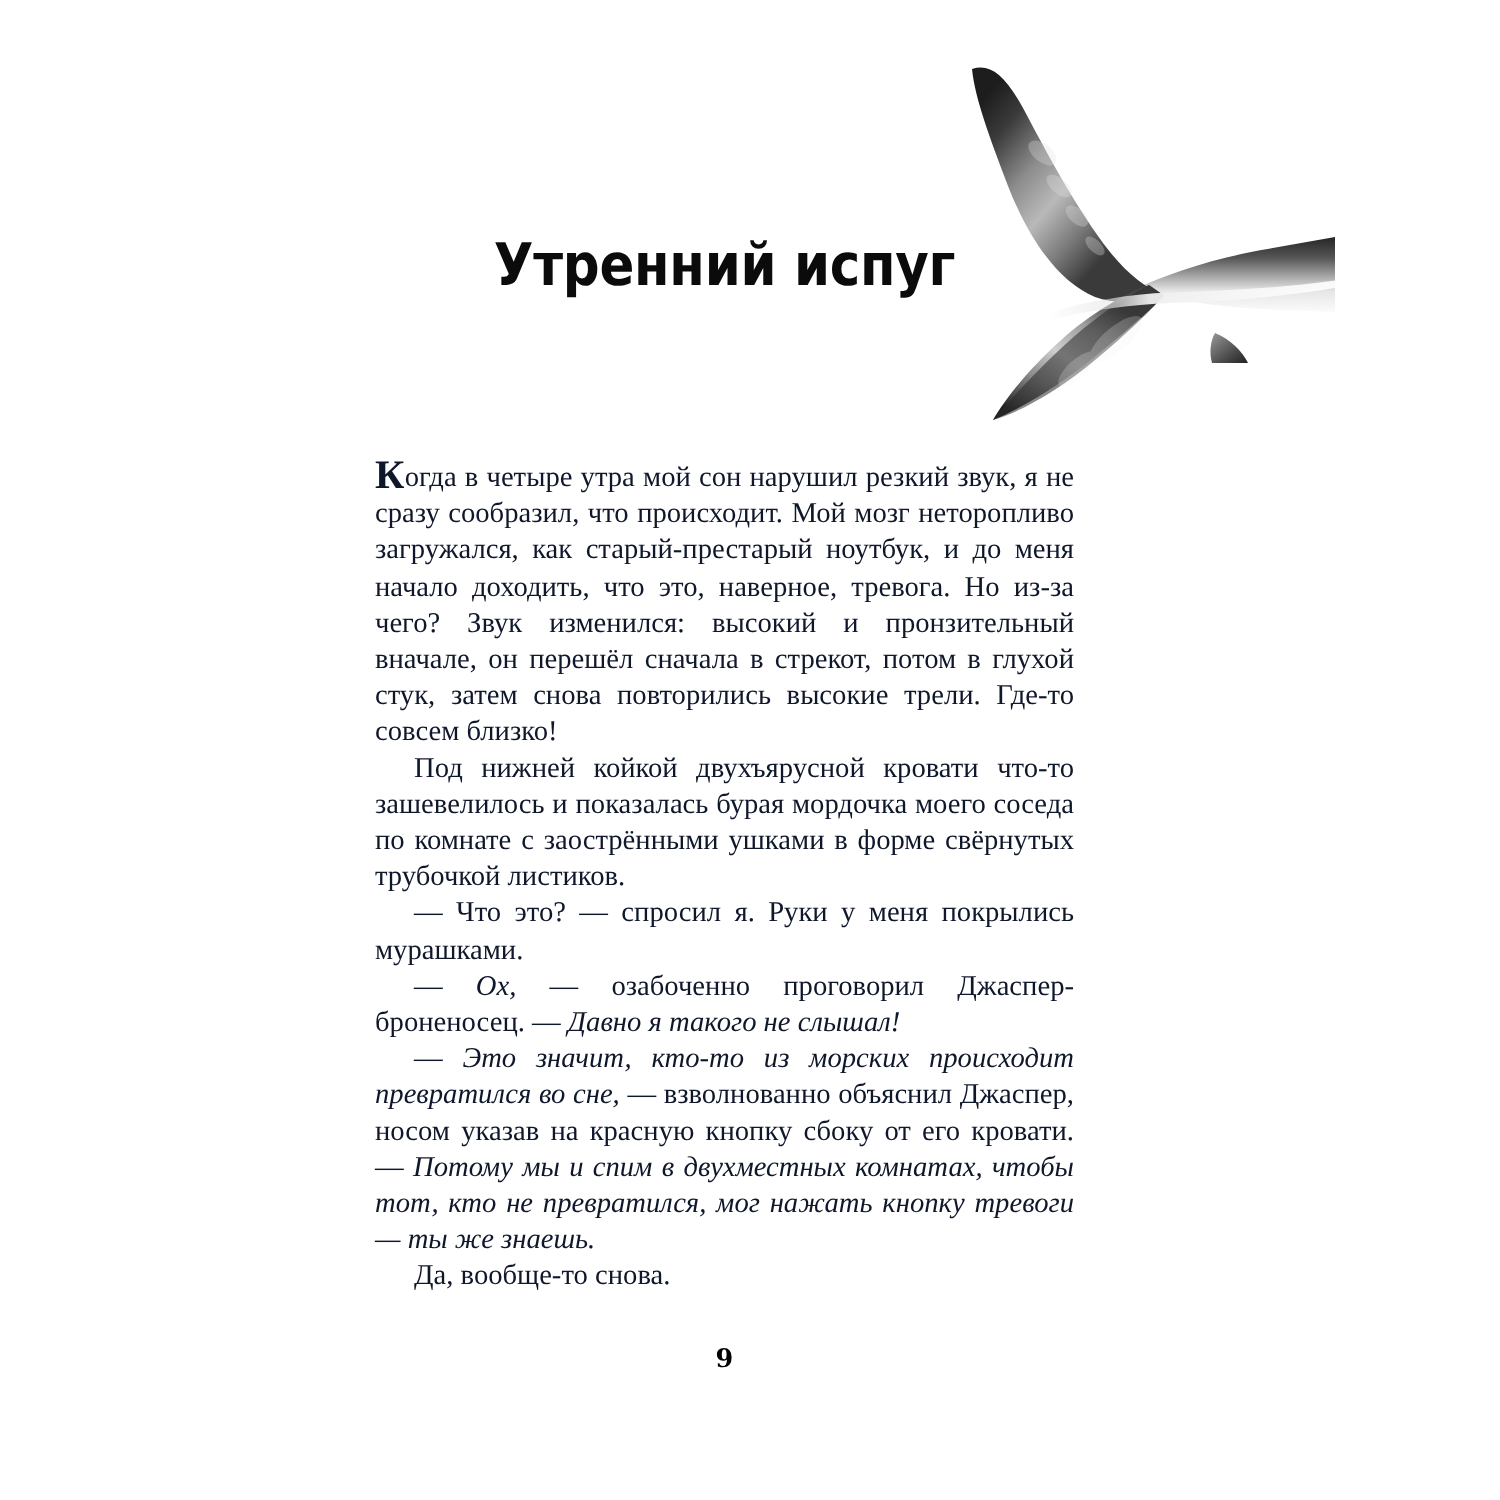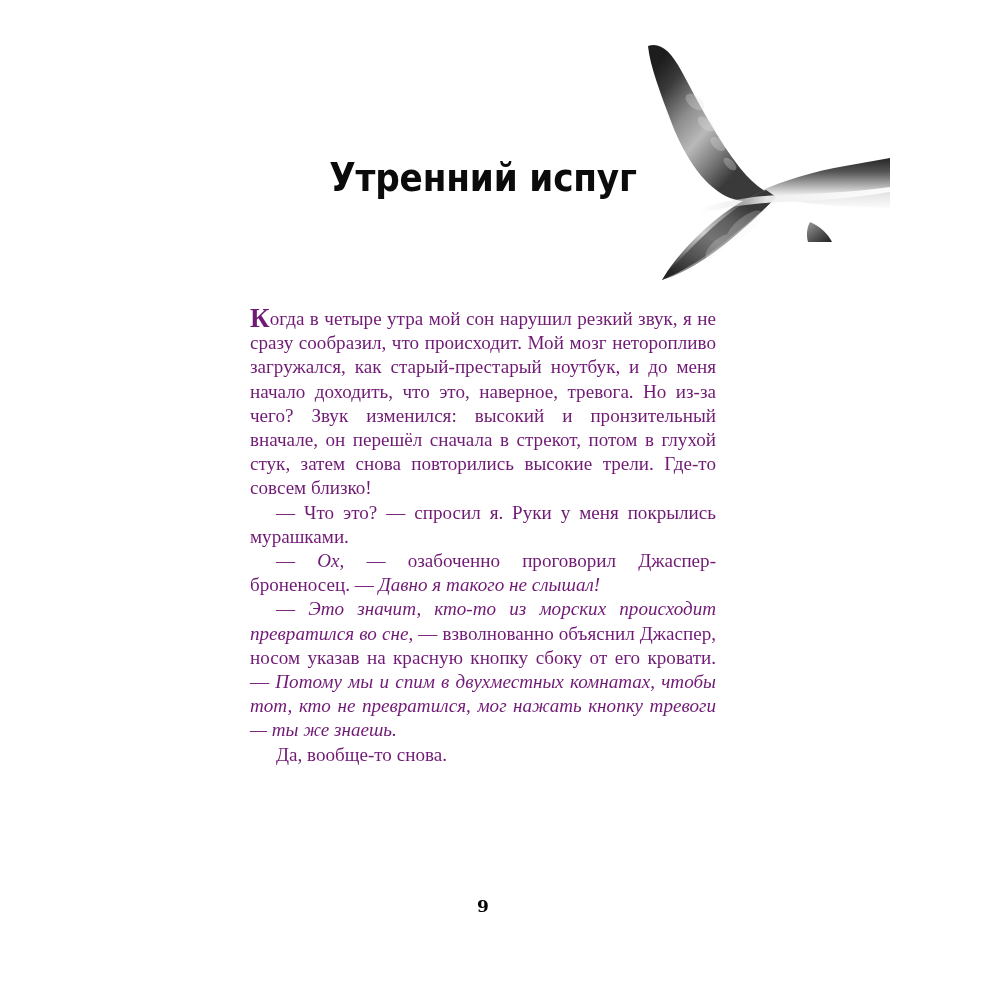--- a/index.html
+++ b/index.html
@@ -56,21 +56,21 @@
   
   .text-block {
     position: absolute;
     left: 250px;
     top: 307px;
     width: 466px;
     font-size: 19.1px;
     line-height: 24.2px;
     text-align: justify;
     text-justify: inter-word;
-    color: #701a75;
+    color: #0f172a;
     hyphens: none;
   }
   .para {
     margin: 0;
     text-indent: 26px;
   }
   .para.first { text-indent: 0; }
   .para em, .para .it {
     font-style: italic;
   }
@@ -169,20 +169,23 @@
   </div>
 
   <div class="chapter-title">Утренний испуг</div>
 
   <div class="text-block">
 
     <p class="para first">
       <span class="initial-cap">К</span><span>огда в четыре утра мой сон нарушил резкий звук, я не сразу сообразил, что происходит. Мой мозг неторопливо загружался, как старый-престарый ноутбук, и до меня начало доходить, что это, наверное, тревога. Но из-за чего? Звук изменился: высокий и пронзительный вначале, он перешёл сначала в стрекот, потом в глухой стук, затем снова повторились высокие трели. Где-то совсем близко!</span>
     </p>
 
+    <p class="para">
+      <span>Под нижней койкой двухъярусной кровати что-то зашевелилось и показалась бурая мордочка моего соседа по комнате с заострёнными ушками в форме свёрнутых трубочкой листиков.</span>
+    </p>
 
     <p class="para">
       <span>— Что это? — спросил я. Руки у меня покрылись мурашками.</span>
     </p>
 
     <p class="para">
       <span>— </span><span class="it">Ох,</span><span> — озабоченно проговорил Джаспер-броненосец. — </span><span class="it">Давно я такого не слышал!</span>
     </p>
 
     <p class="para">

